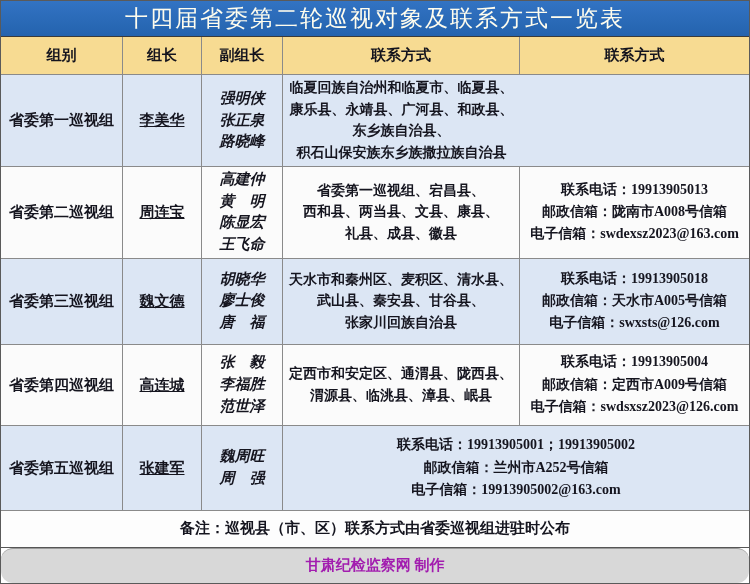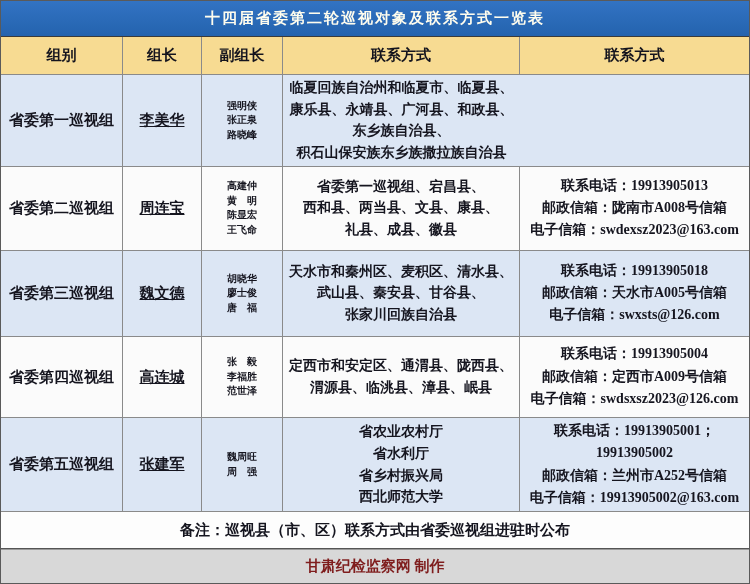--- a/index.html
+++ b/index.html
@@ -9,21 +9,21 @@
     width:750px; height:584px;
     border:1px solid #5a5a5a;
     display:flex; flex-direction:column;
     background:#fff;
     overflow:hidden;
   }
   .title-bar {
     height:36px; flex:0 0 36px;
     background:linear-gradient(#3273c3, #2463ae);
     color:#fffdee;
-    font-size:15px; font-weight:bold; letter-spacing:2px;
+    font-size:23px; font-weight:normal; letter-spacing:2px;
     display:flex; align-items:center; justify-content:center;
     border-bottom:1px solid #3a3a3a;
   }
   .row { display:flex; border-bottom:1px solid #8a8a8a; }
   .cell {
     display:flex; align-items:center; justify-content:center;
     text-align:center;
     border-right:1px solid #8a8a8a;
     color:#15151f; font-weight:bold;
     padding:2px 4px;
@@ -40,34 +40,35 @@
   .header-row .cell { font-size:15px; color:#14141e; }
   .r1 { flex:0 0 89px; }
   .r2 { flex:0 0 84px; }
   .r3 { flex:0 0 86px; }
   .r4 { flex:0 0 81px; }
   .r5 { flex:0 0 85px; }
   .row-alt { background:#dce6f4; }
   .row-plain { background:#fbfbfb; }
   .cell-group { font-size:15px; }
   .cell-leader { font-size:15px;text-decoration:underline; }
-  .cell-deputy { font-size:10px; line-height:1.45; }
+  .cell-deputy { font-size:15px; line-height:1.45;font-style:italic; }
   .cell-targets { font-size:14px; line-height:1.55; }
   .cell-contact { font-size:14px; line-height:1.6; }
   .note-row {
     flex:0 0 37px; background:#fdfdfd;
     display:flex; align-items:center; justify-content:center;
     border-bottom:1px solid #555;
     font-size:15px; font-weight:bold; color:#15151f;
   }
   .footer-bar {
     flex:1; background:#d8d8d8;
     display:flex; align-items:center; justify-content:center;
-    font-size:15px; font-weight:bold; color:#7f1d1d;
+    font-size:15px; font-weight:bold; color:#a21caf;
     border-top:1px solid #9a9a9a;
+    border-radius:12px;
   }
 </style>
 </head>
 <body>
 
 <div class="page">
 
   <div class="title-bar">十四届省委第二轮巡视对象及联系方式一览表</div>
 
   <div class="row header-row">
@@ -130,24 +131,20 @@
     <div class="cell col-5 cell-contact">联系电话：19913905004
 邮政信箱：定西市A009号信箱
 电子信箱：swdsxsz2023@126.com</div>
   </div>
 
   <div class="row r5 row-alt">
     <div class="cell col-1 cell-group">省委第五巡视组</div>
     <div class="cell col-2 cell-leader">张建军</div>
     <div class="cell col-3 cell-deputy">魏周旺
 周　强</div>
-    <div class="cell col-4 cell-targets">省农业农村厅
-省水利厅
-省乡村振兴局
-西北师范大学</div>
     <div class="cell col-5 cell-contact">联系电话：19913905001；19913905002
 邮政信箱：兰州市A252号信箱
 电子信箱：19913905002@163.com</div>
   </div>
 
   <div class="note-row">备注：巡视县（市、区）联系方式由省委巡视组进驻时公布</div>
 
   <div class="footer-bar">甘肃纪检监察网 制作</div>
 
 </div>

